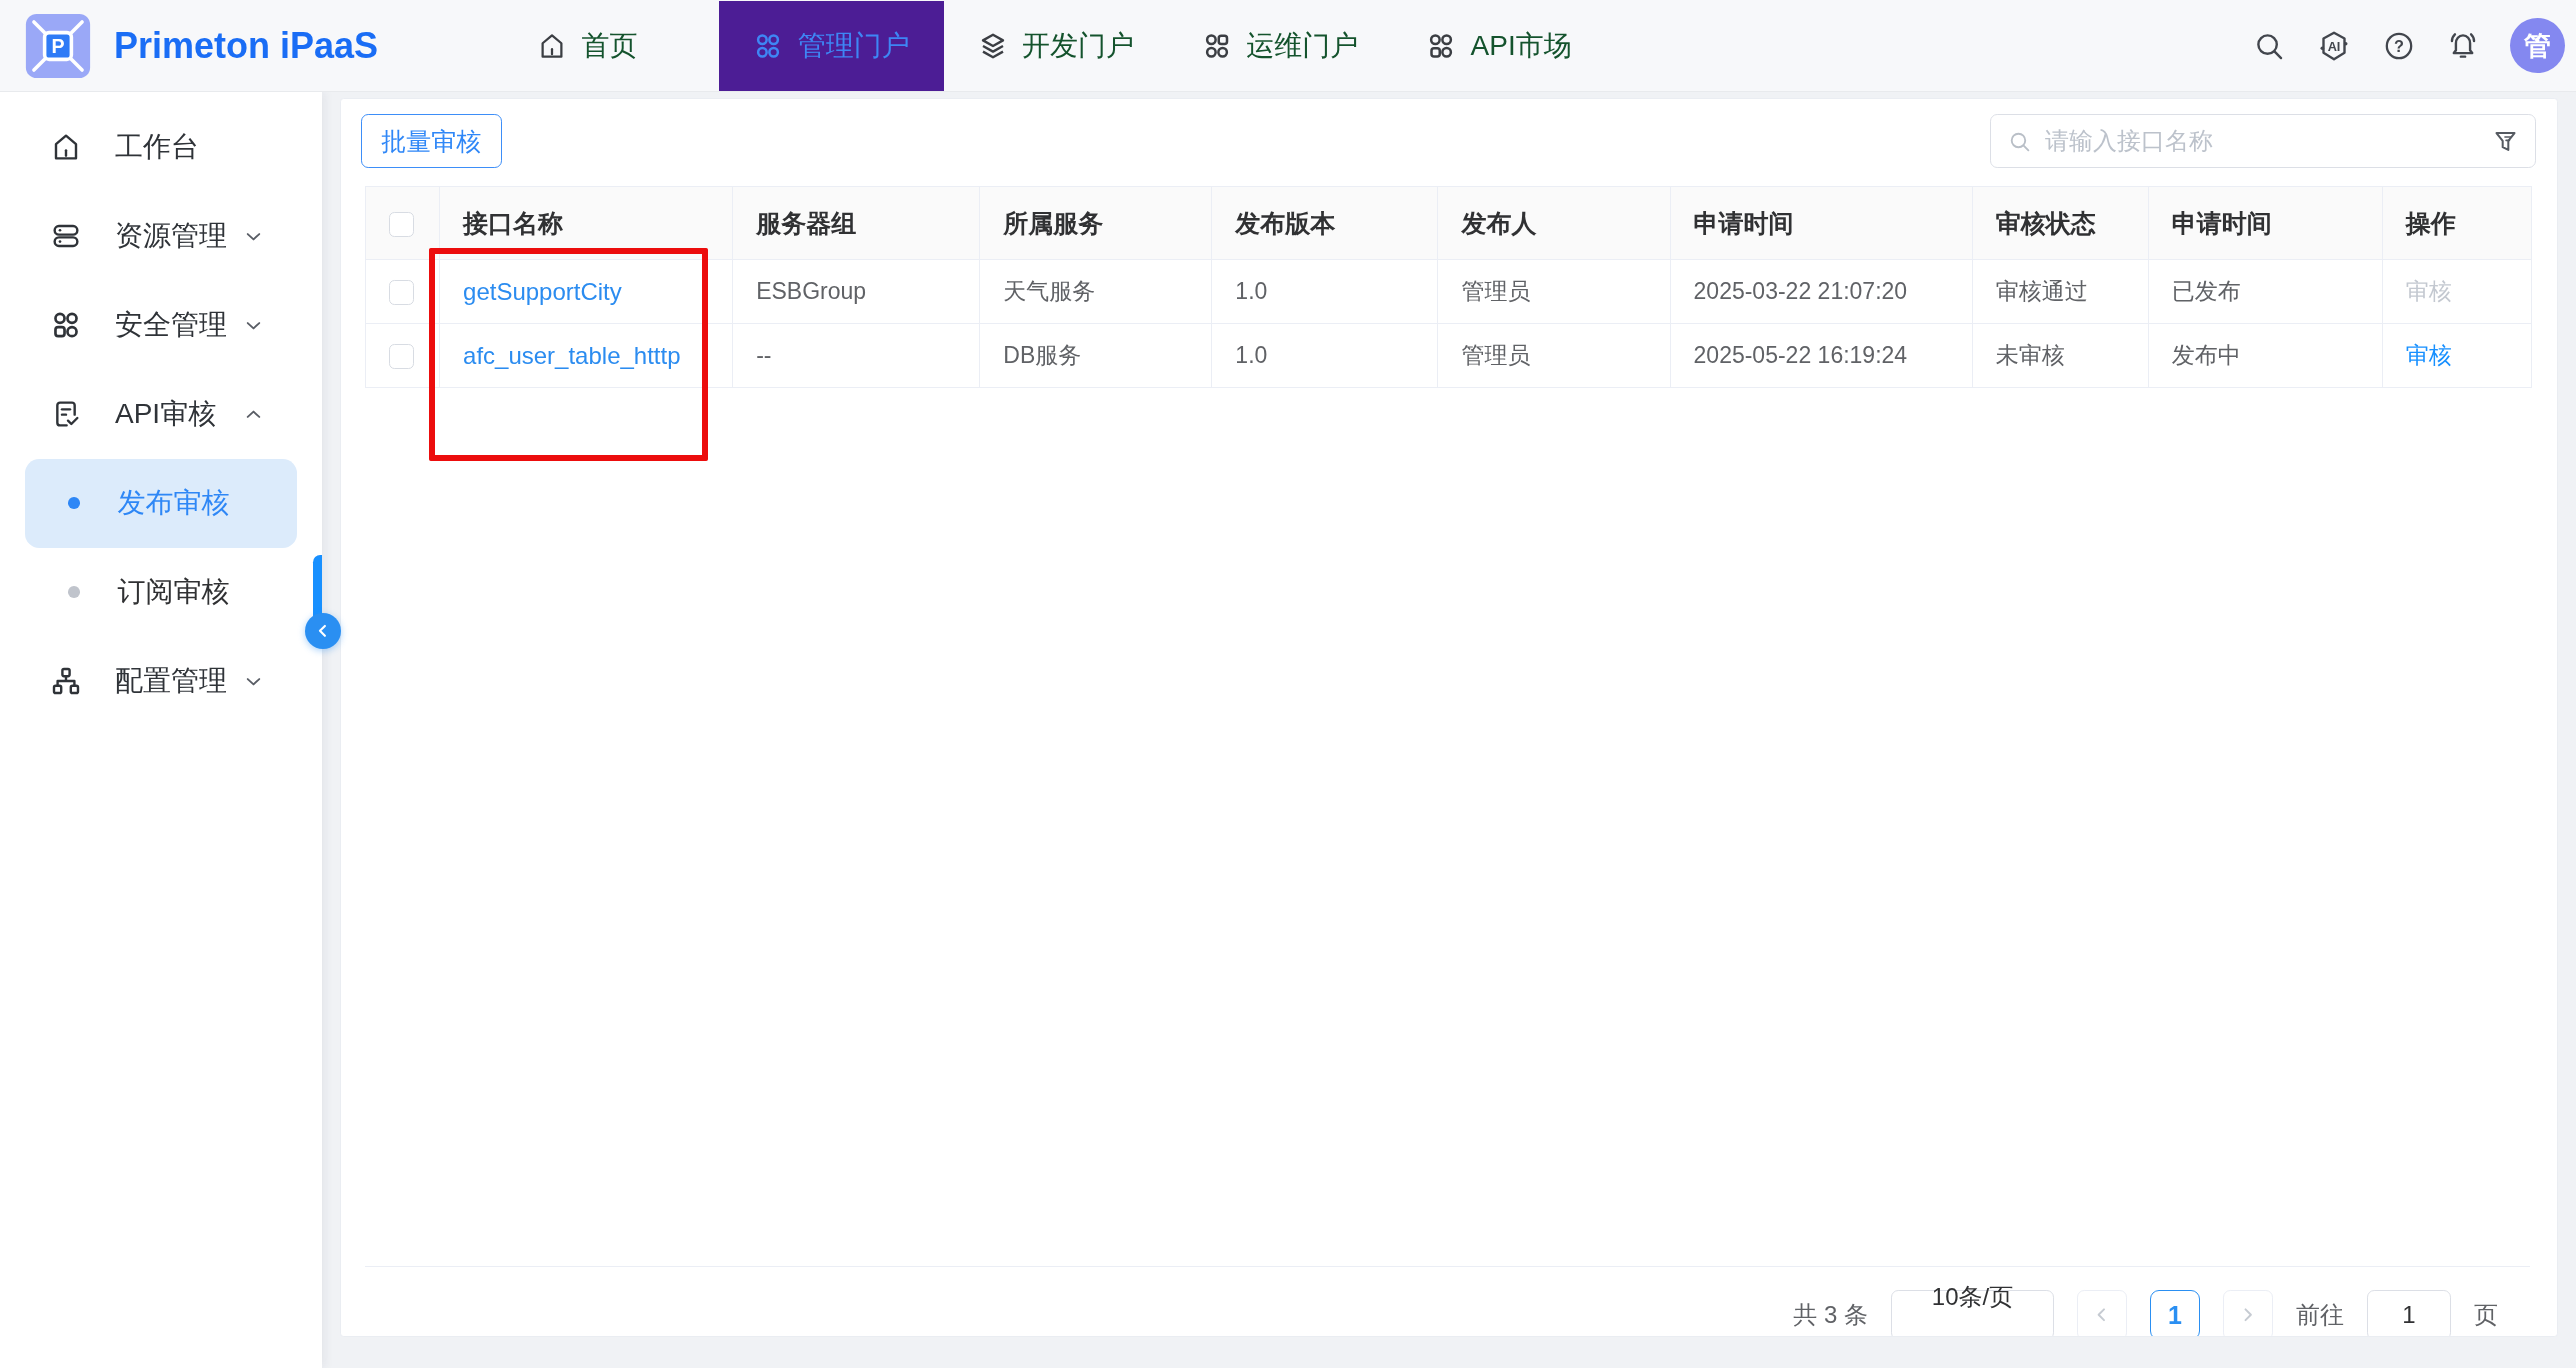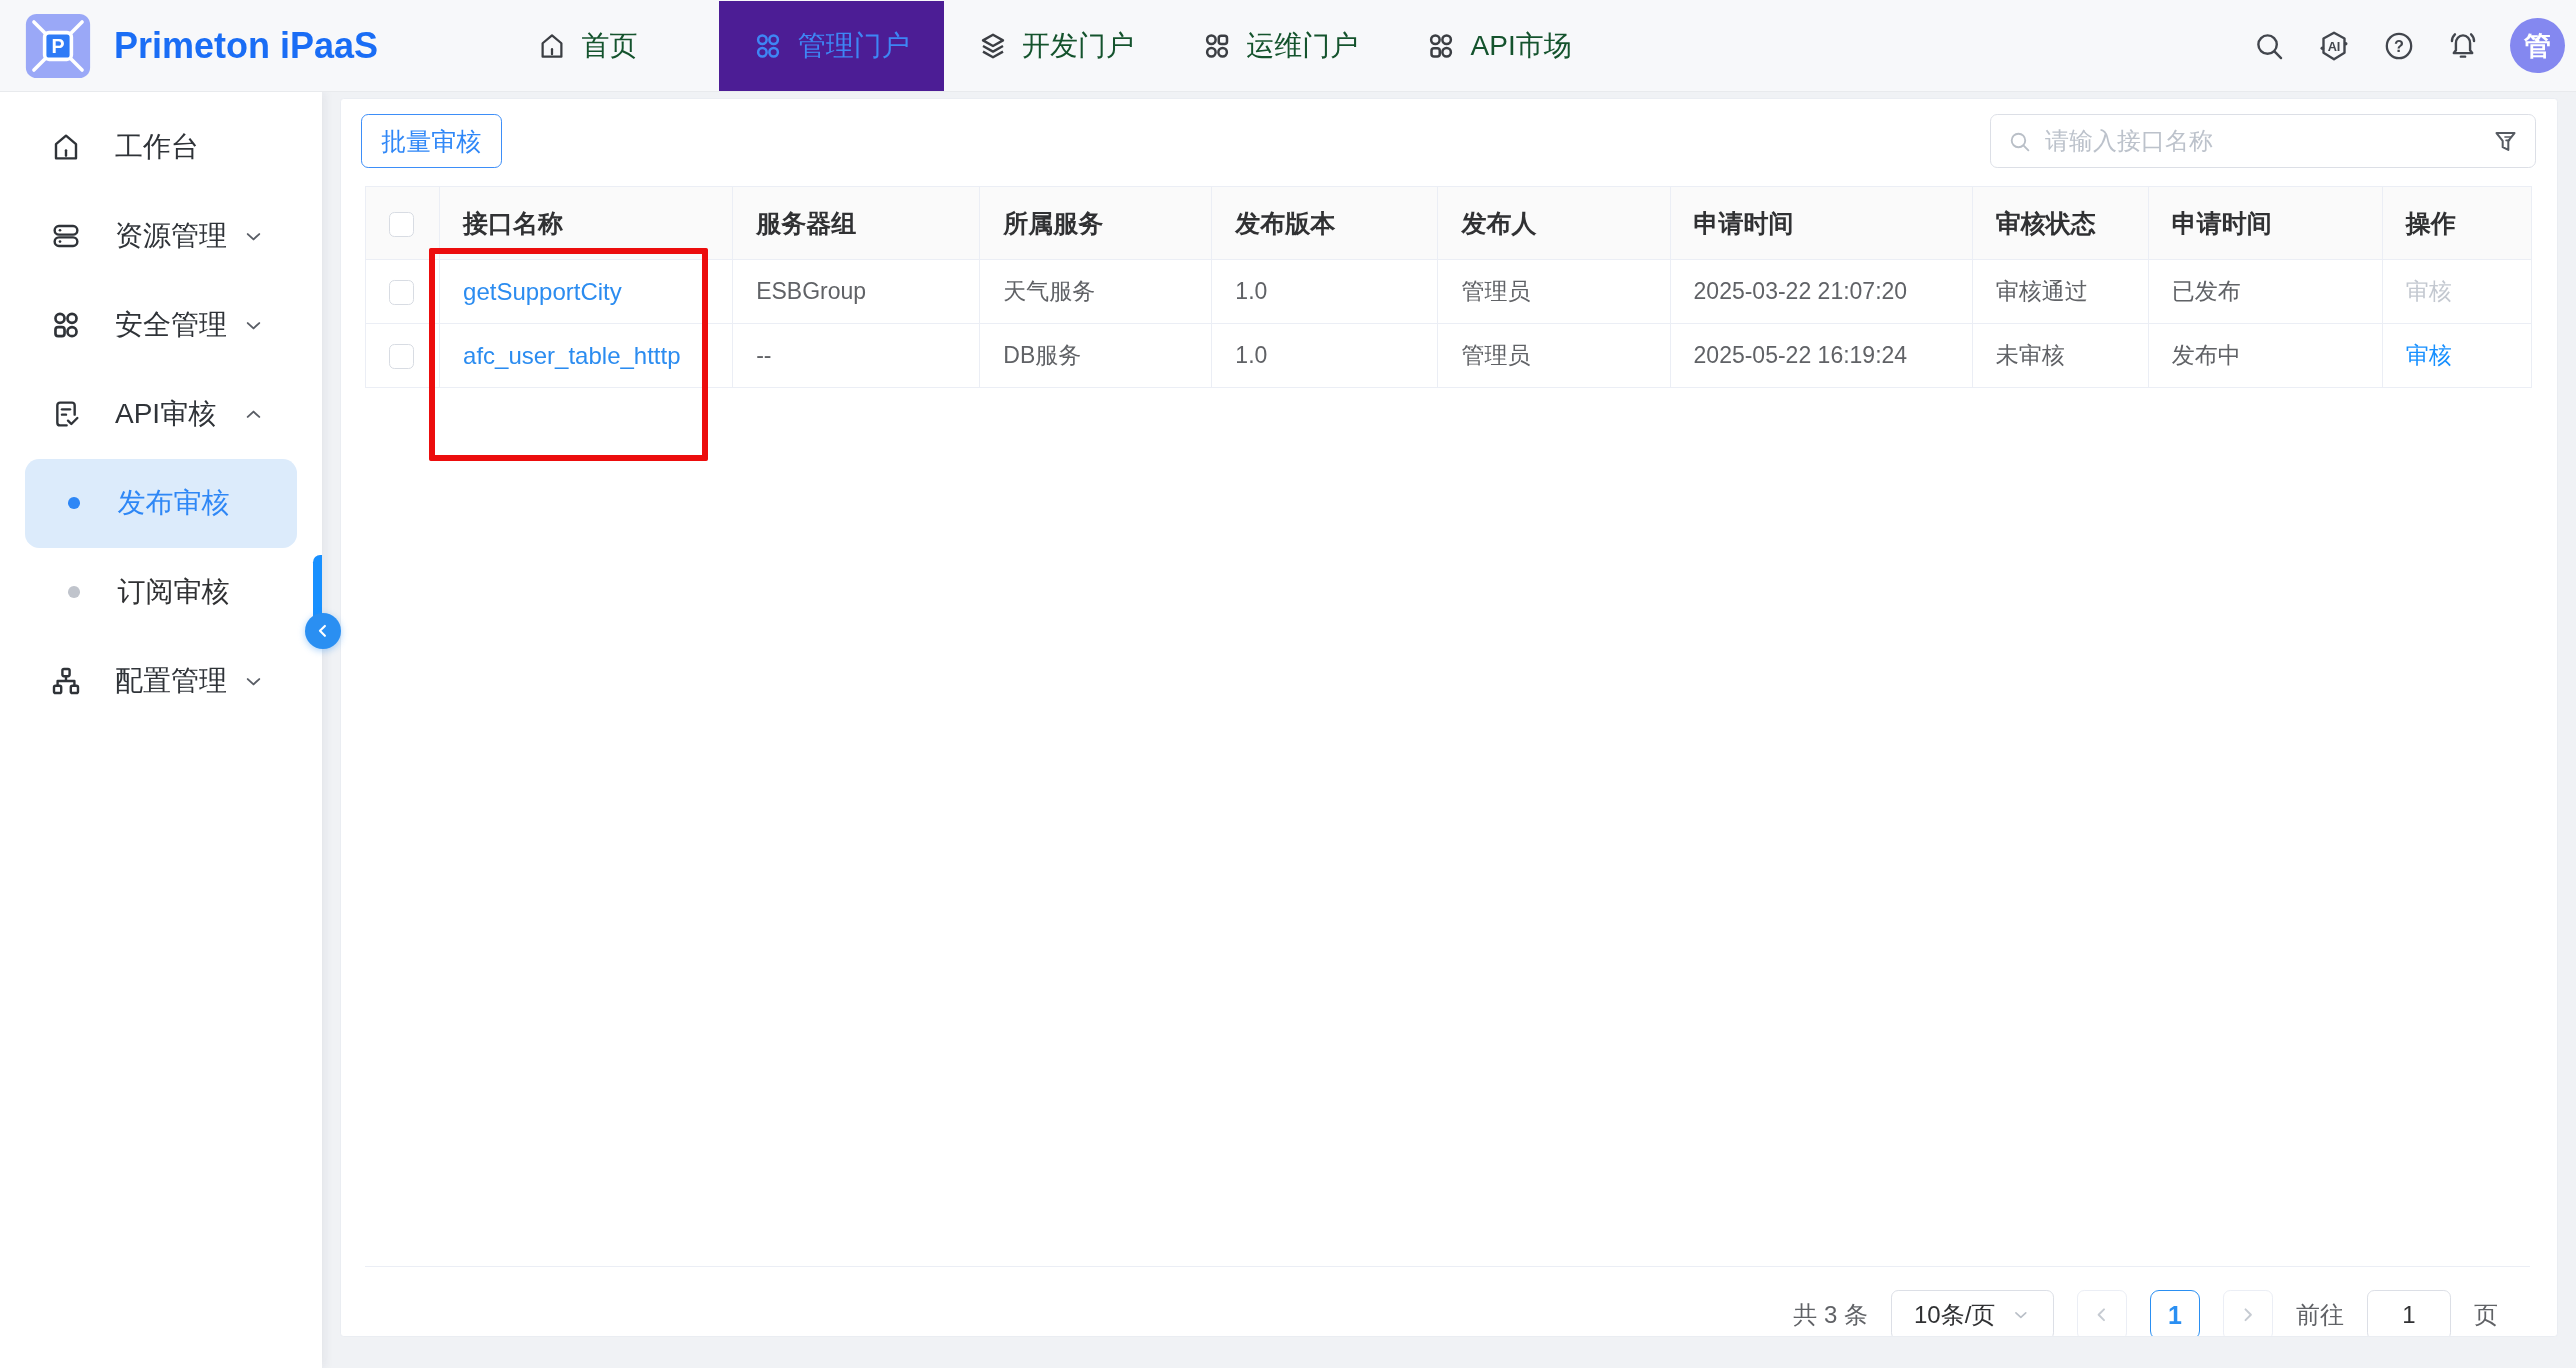--- a/index.html
+++ b/index.html
@@ -123,21 +123,21 @@
     position:absolute; left:24px; right:27px; top:1167px; height:107px;
     border-top:1.8px solid #ebeef5;
     display:flex; align-items:flex-start; justify-content:flex-end;
     gap:23px; padding-top:23px; padding-right:32px;
     font-size:24px; color:#606266;
   }
   .footer .lbl { line-height:50px; }
   .pg-select {
     width:163px; height:50px; border:1.8px solid #dcdfe6; border-radius:7.2px; background:#fff;
     display:flex; align-items:center; justify-content:center; gap:16px;
-    color:#303133; cursor:pointer;
+    color:#303133; cursor:pointer;flex-direction:column;
   }
   .pg-select .chev { color:#b9bfc7; }
   .pg-btn {
     width:50px; height:50px; border:1.8px solid #ebeef5; border-radius:7.2px; background:#fff;
     display:flex; align-items:center; justify-content:center;
     color:#c6cbd2; font-size:27px; cursor:pointer;
   }
   .pg-page {
     width:50px; height:50px; border:1.8px solid #2a8ff2; border-radius:9px; background:#fff;
     display:flex; align-items:center; justify-content:center;

